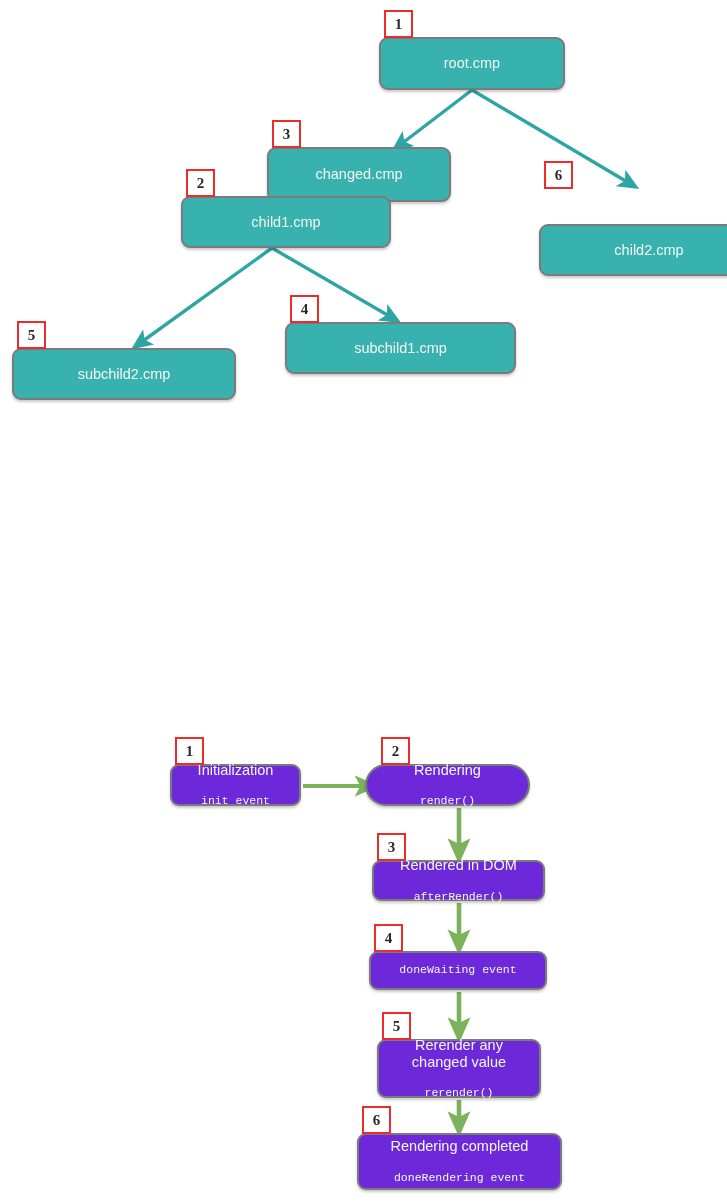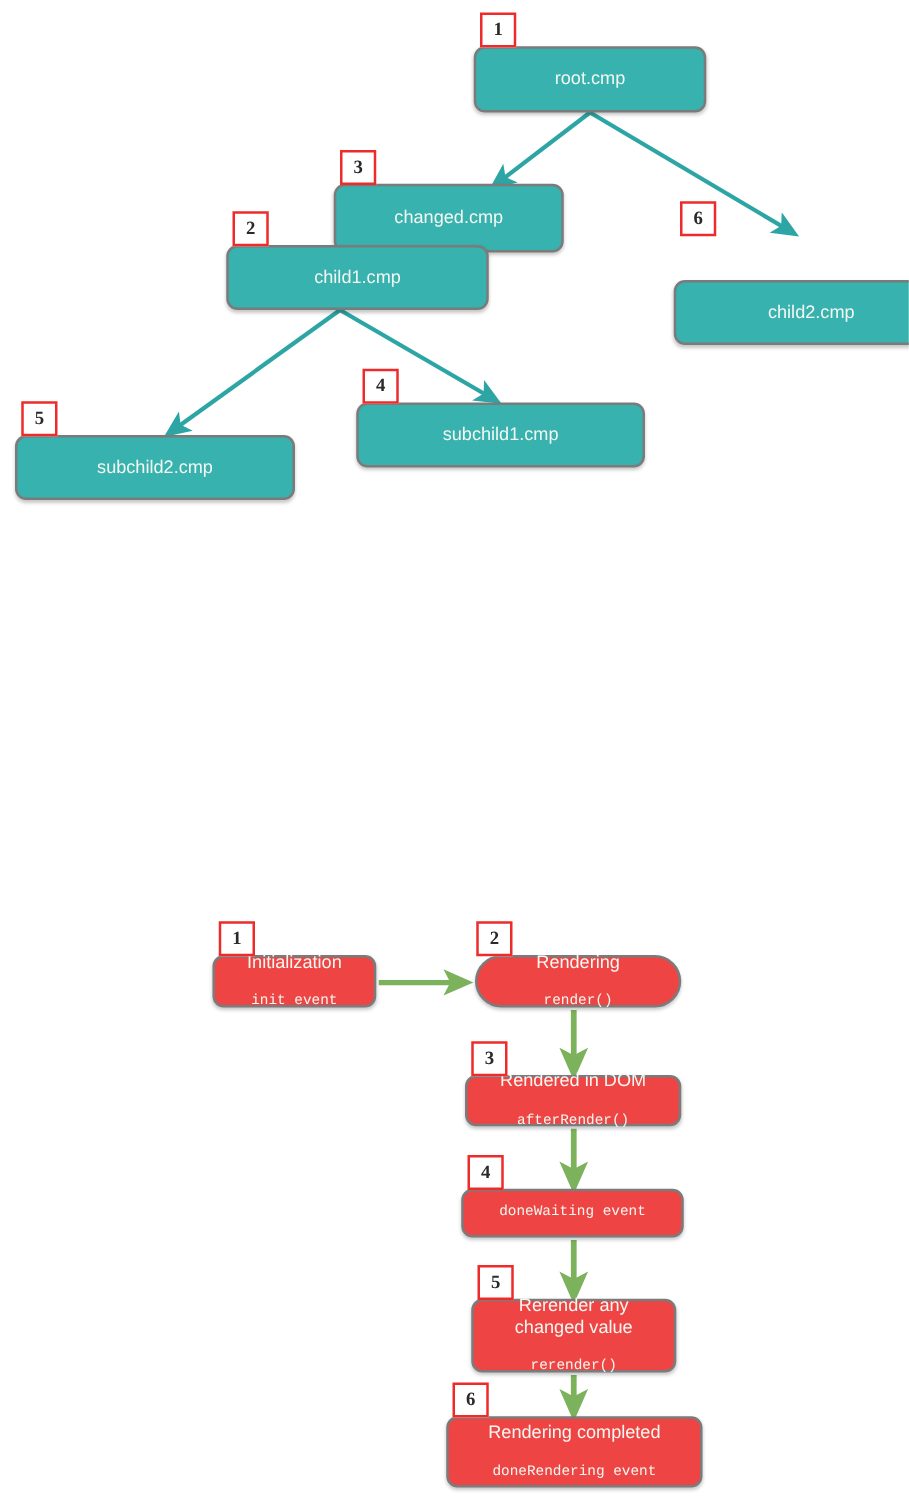--- a/index.html
+++ b/index.html
@@ -43,21 +43,21 @@
     color: #f1f6ef;
     border: 2px solid #7c7c7c;
     box-shadow: 0 2px 3px rgba(0,0,0,0.22);
     line-height: 1.12;
   }
   .node.teal {
     background: #37b2af;
     border-color: #7b7b7b;
   }
   .node.green {
-    background: #ef4444;
+    background: #6d28d9;
     border-color: #7b7b7b;
   }
   .node .title {
     font-size: 14.5px;
     color: #f4f7f2;
     white-space: nowrap;
   }
   .node .sub {
     font-family: "Liberation Mono", "DejaVu Sans Mono", monospace;
     font-size: 11.5px;
@@ -153,21 +153,21 @@
     <span class="title">subchild2.cmp</span>
   </div>
   <div class="badge" id="b-subchild2" style="left: 17px; top: 321px;">5</div>
 
   <div class="node green" id="n-init" style="left: 170px; top: 764px; width: 131px; height: 42px;">
     <span class="title">Initialization</span>
     <span class="sub">init event</span>
   </div>
   <div class="badge" id="b-init" style="left: 175px; top: 737px;">1</div>
 
-  <div class="node green" id="n-rendering" style="left: 380px; top: 764px; width: 165px; height: 42px; border-radius: 21px;">
+  <div class="node green" id="n-rendering" style="left: 365px; top: 764px; width: 165px; height: 42px; border-radius: 21px;">
     <span class="title">Rendering</span>
     <span class="sub">render()</span>
   </div>
   <div class="badge" id="b-rendering" style="left: 381px; top: 737px;">2</div>
 
   <div class="node green" id="n-rendered" style="left: 372px; top: 860px; width: 173px; height: 41px;">
     <span class="title">Rendered in DOM</span>
     <span class="sub">afterRender()</span>
   </div>
   <div class="badge" id="b-rendered" style="left: 377px; top: 833px;">3</div>

